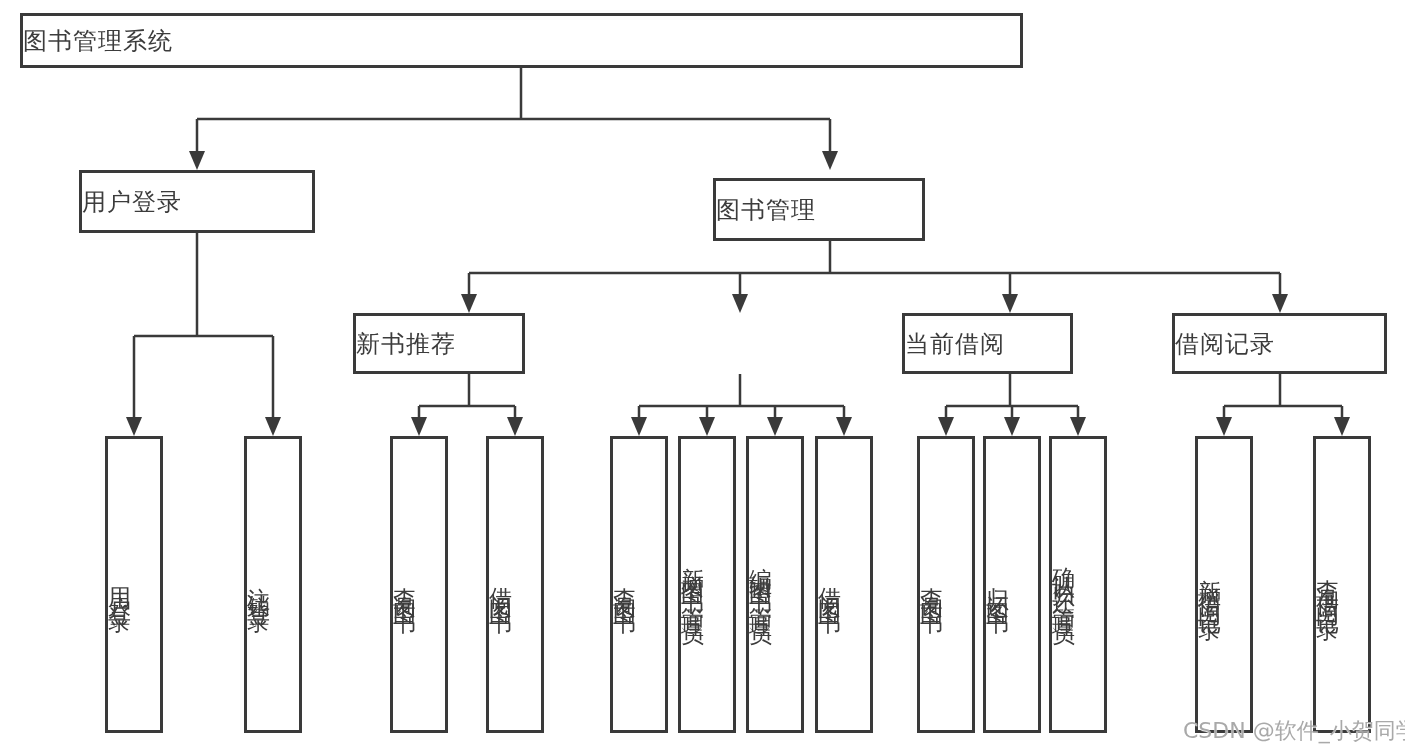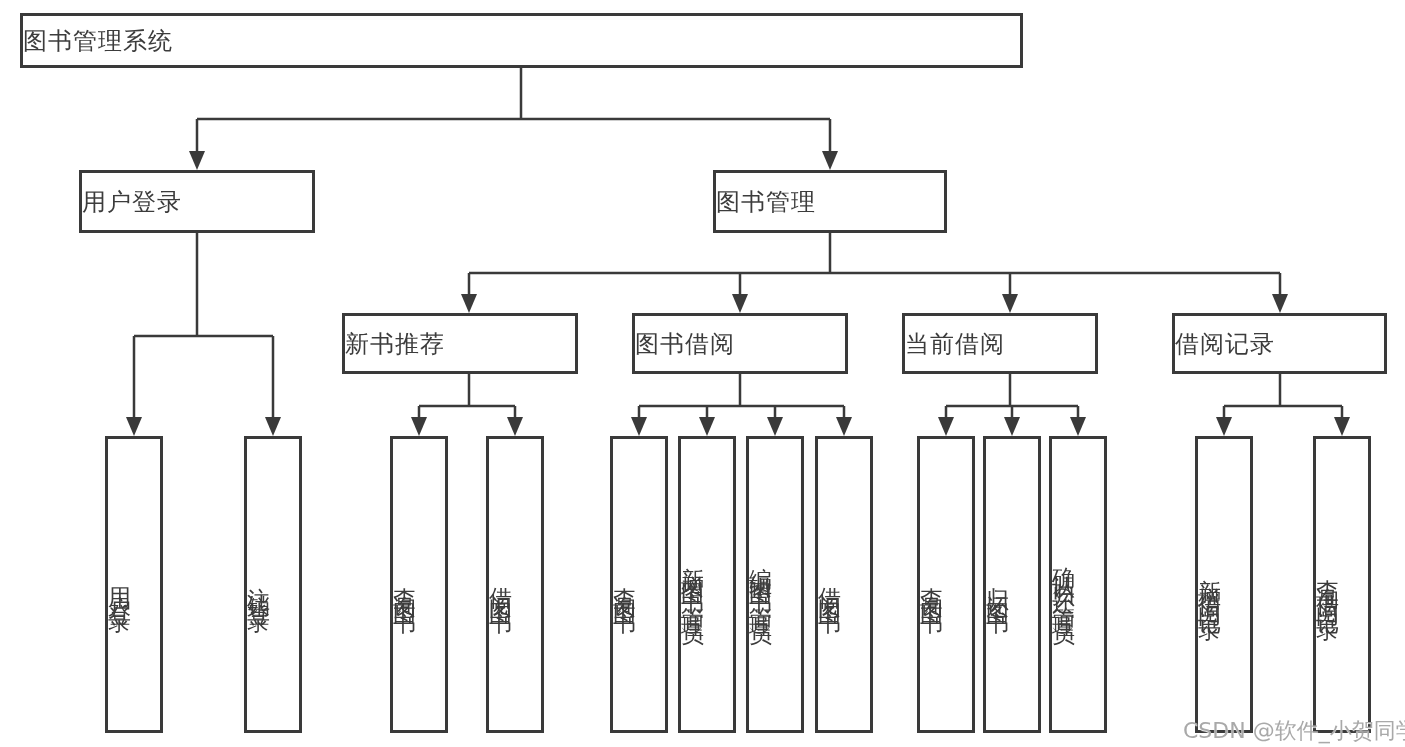--- a/index.html
+++ b/index.html
@@ -104,31 +104,28 @@
     </g>
   </svg>
 
   <div class="node h" style="left:20px;top:13px;width:1003px;height:55px">
     <span>图书管理系统</span>
   </div>
 
   <div class="node h" style="left:79px;top:170px;width:236px;height:63px">
     <span>用户登录</span>
   </div>
-  <div class="node h" style="left:713px;top:170px;width:234px;height:63px">
+  <div class="node h" style="left:713px;top:178px;width:212px;height:63px">
     <span>图书管理</span>
   </div>
 
-  <div class="node h" style="left:342px;top:313px;width:236px;height:61px">
+  <div class="node h" style="left:353px;top:313px;width:172px;height:61px">
     <span>新书推荐</span>
   </div>
-  <div class="node h" style="left:632px;top:313px;width:216px;height:61px">
-    <span>图书借阅</span>
-  </div>
-  <div class="node h" style="left:902px;top:313px;width:196px;height:61px">
+  <div class="node h" style="left:902px;top:313px;width:171px;height:61px">
     <span>当前借阅</span>
   </div>
   <div class="node h" style="left:1172px;top:313px;width:215px;height:61px">
     <span>借阅记录</span>
   </div>
 
   <div class="node v" style="left:105px;top:436px;width:58px;height:297px">
     <span>用户登录</span>
   </div>
   <div class="node v" style="left:244px;top:436px;width:58px;height:297px">

